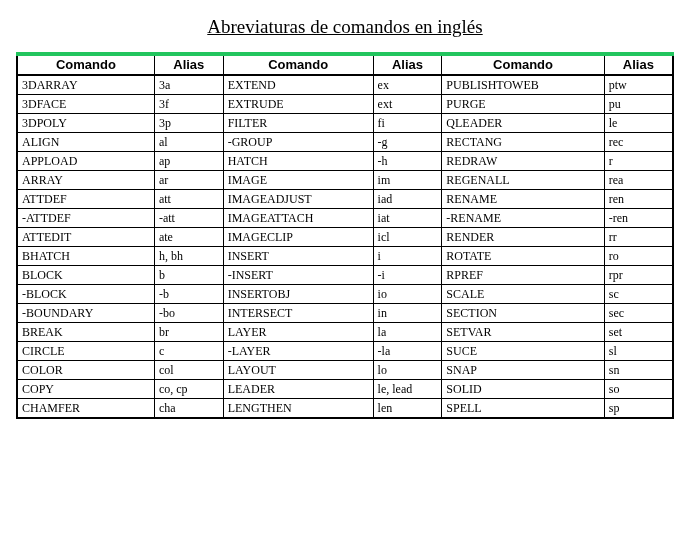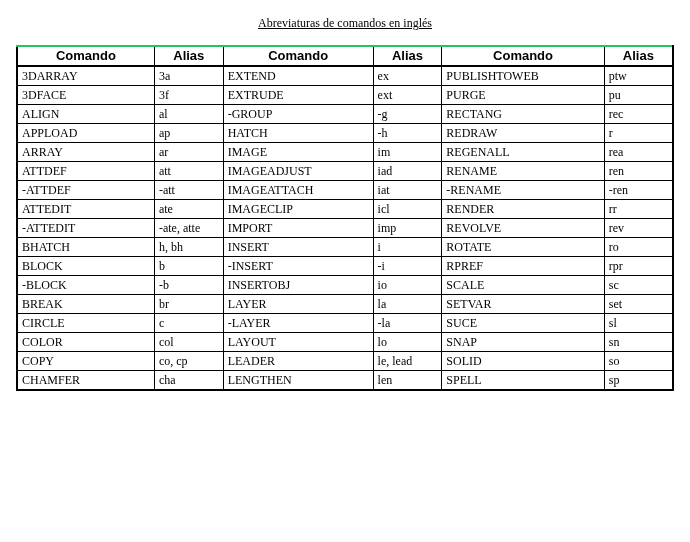--- a/index.html
+++ b/index.html
@@ -4,21 +4,21 @@
 <style>
   body {
     font-family: "Times New Roman", Times, serif;
     background: #ffffff;
     margin: 0;
     padding: 12px 16px;
     width: 690px;
     box-sizing: border-box;
   }
   h1 {
-    font-size: 12px;
+    font-size: 19px;
     font-weight: normal;
     text-decoration: underline;
     text-align: center;
     margin: 4px 0 14px 0;
   }
   table {
     border-collapse: collapse;
     width: 100%;
     table-layout: fixed;
   }
@@ -36,21 +36,21 @@
     height: 16px;
     vertical-align: middle;
     overflow: hidden;
     white-space: nowrap;
   }
   th {
     font-family: Arial, sans-serif;
     font-weight: bold;
     font-size: 13px;
     text-align: center;
-    border-top: 2px solid #22c55e;
+    border-top: 4px solid #22c55e;
     border-bottom: 2px solid #000;
   }
   th.left-edge, td.left-edge { border-left: 2px solid #000; }
   th.right-edge, td.right-edge { border-right: 2px solid #000; }
   tbody tr:last-child td { border-bottom: 2px solid #000; }
 </style>
 </head>
 <body>
 
 <h1>Abreviaturas de comandos en inglés</h1>
@@ -85,20 +85,28 @@
       </tr>
       <tr>
         <td class="left-edge">3DFACE</td>
         <td>3f</td>
         <td>EXTRUDE</td>
         <td>ext</td>
         <td>PURGE</td>
         <td class="right-edge">pu</td>
       </tr>
       <tr>
+        <td class="left-edge">3DPOLY</td>
+        <td>3p</td>
+        <td>FILTER</td>
+        <td>fi</td>
+        <td>QLEADER</td>
+        <td class="right-edge">le</td>
+      </tr>
+      <tr>
         <td class="left-edge">ALIGN</td>
         <td>al</td>
         <td>-GROUP</td>
         <td>-g</td>
         <td>RECTANG</td>
         <td class="right-edge">rec</td>
       </tr>
       <tr>
         <td class="left-edge">APPLOAD</td>
         <td>ap</td>
@@ -133,28 +141,20 @@
       </tr>
       <tr>
         <td class="left-edge">ATTEDIT</td>
         <td>ate</td>
         <td>IMAGECLIP</td>
         <td>icl</td>
         <td>RENDER</td>
         <td class="right-edge">rr</td>
       </tr>
       <tr>
-        <td class="left-edge">-ATTEDIT</td>
-        <td>-ate, atte</td>
-        <td>IMPORT</td>
-        <td>imp</td>
-        <td>REVOLVE</td>
-        <td class="right-edge">rev</td>
-      </tr>
-      <tr>
         <td class="left-edge">BHATCH</td>
         <td>h, bh</td>
         <td>INSERT</td>
         <td>i</td>
         <td>ROTATE</td>
         <td class="right-edge">ro</td>
       </tr>
       <tr>
         <td class="left-edge">BLOCK</td>
         <td>b</td>
@@ -165,20 +165,28 @@
       </tr>
       <tr>
         <td class="left-edge">-BLOCK</td>
         <td>-b</td>
         <td>INSERTOBJ</td>
         <td>io</td>
         <td>SCALE</td>
         <td class="right-edge">sc</td>
       </tr>
       <tr>
+        <td class="left-edge">-BOUNDARY</td>
+        <td>-bo</td>
+        <td>INTERSECT</td>
+        <td>in</td>
+        <td>SECTION</td>
+        <td class="right-edge">sec</td>
+      </tr>
+      <tr>
         <td class="left-edge">BREAK</td>
         <td>br</td>
         <td>LAYER</td>
         <td>la</td>
         <td>SETVAR</td>
         <td class="right-edge">set</td>
       </tr>
       <tr>
         <td class="left-edge">CIRCLE</td>
         <td>c</td>

